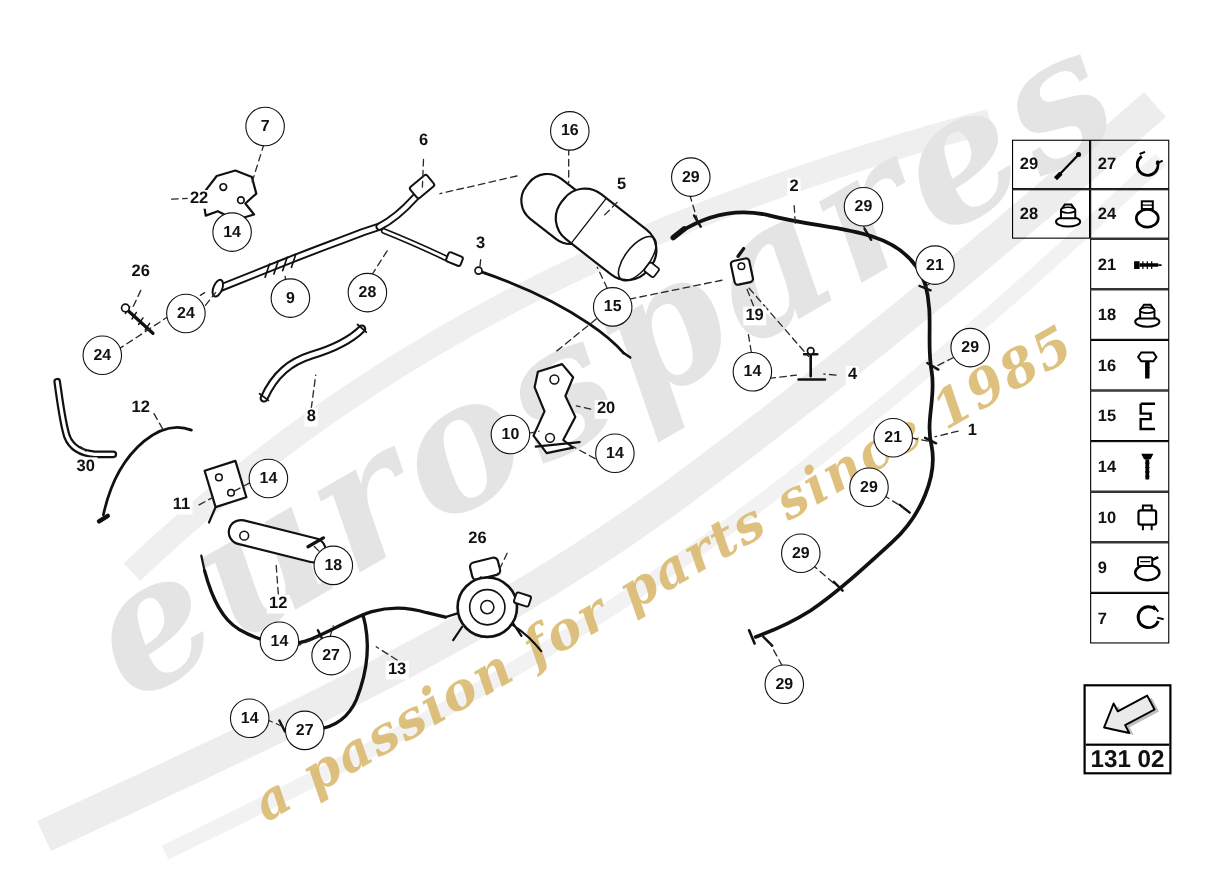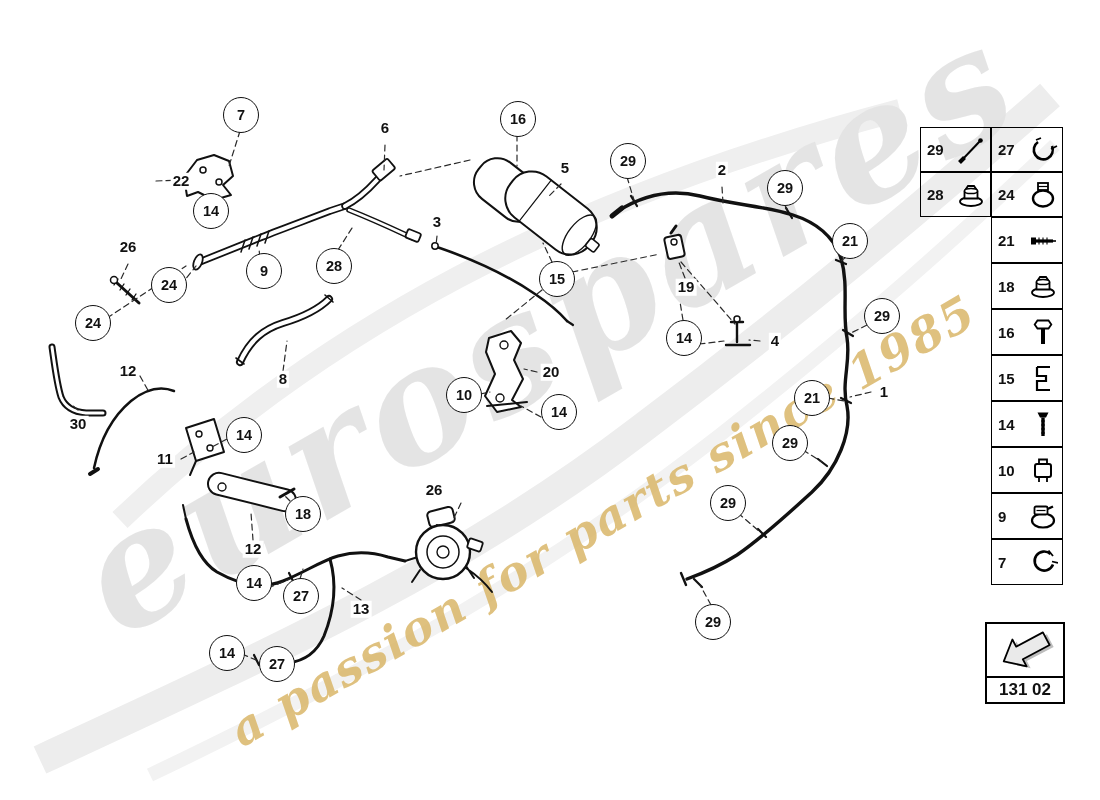--- a/index.html
+++ b/index.html
@@ -17,21 +17,21 @@
   .parts-panel > *{pointer-events:auto;}
   .grid-double{position:absolute;left:920px;top:127px;display:grid;grid-template-columns:71px 72px;grid-auto-rows:45px;}
   .grid-single{position:absolute;left:991px;top:217px;display:grid;grid-template-columns:72px;grid-auto-rows:46px;}
   .part-cell{border:1px solid #000;background:transparent;display:flex;align-items:center;
              justify-content:space-between;padding:2px 4px 2px 6px;box-sizing:border-box;}
   .part-num{font-weight:bold;font-size:15px;}
   .part-icon{display:block;}
   .part-icon svg{width:30px;height:30px;display:block;}
   .footer-box{position:absolute;left:985px;top:622px;width:80px;border:2px solid #000;background:#fff;box-sizing:border-box;}
   .arrow-area{height:52px;display:flex;align-items:center;justify-content:center;}
-  .code-label{border-top:2px solid #000;text-align:center;font-weight:bold;font-size:17px;height:24px;line-height:24px;}
+  .code-label{border-top:2px solid #000;text-align:center;font-weight:bold;font-size:22px;height:24px;line-height:24px;}
 </style>
 </head>
 <body>
 
 <div class="stage">
 
   <svg class="art" width="1100" height="800" viewBox="0 0 1100 800">
 
     <g>
       <path d="M40 760 C 300 640, 470 560, 640 430 C 800 310, 930 200, 1050 95" stroke="#ededed" stroke-width="30" fill="none"></path>

